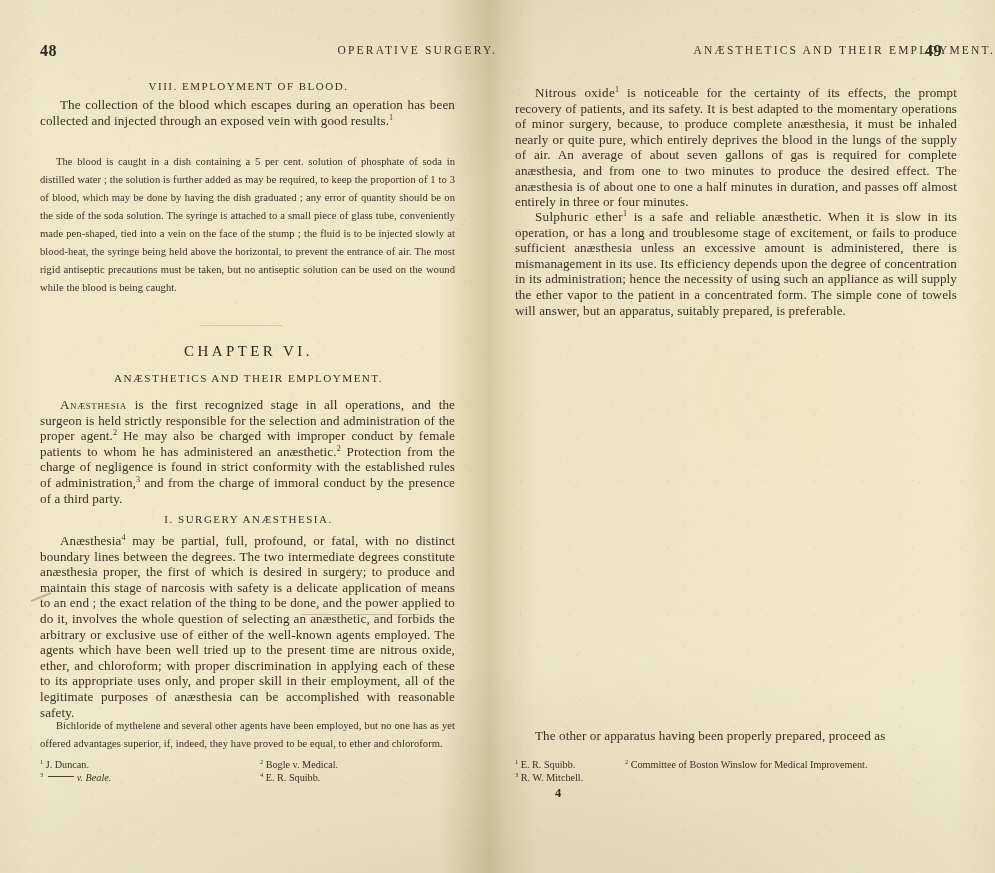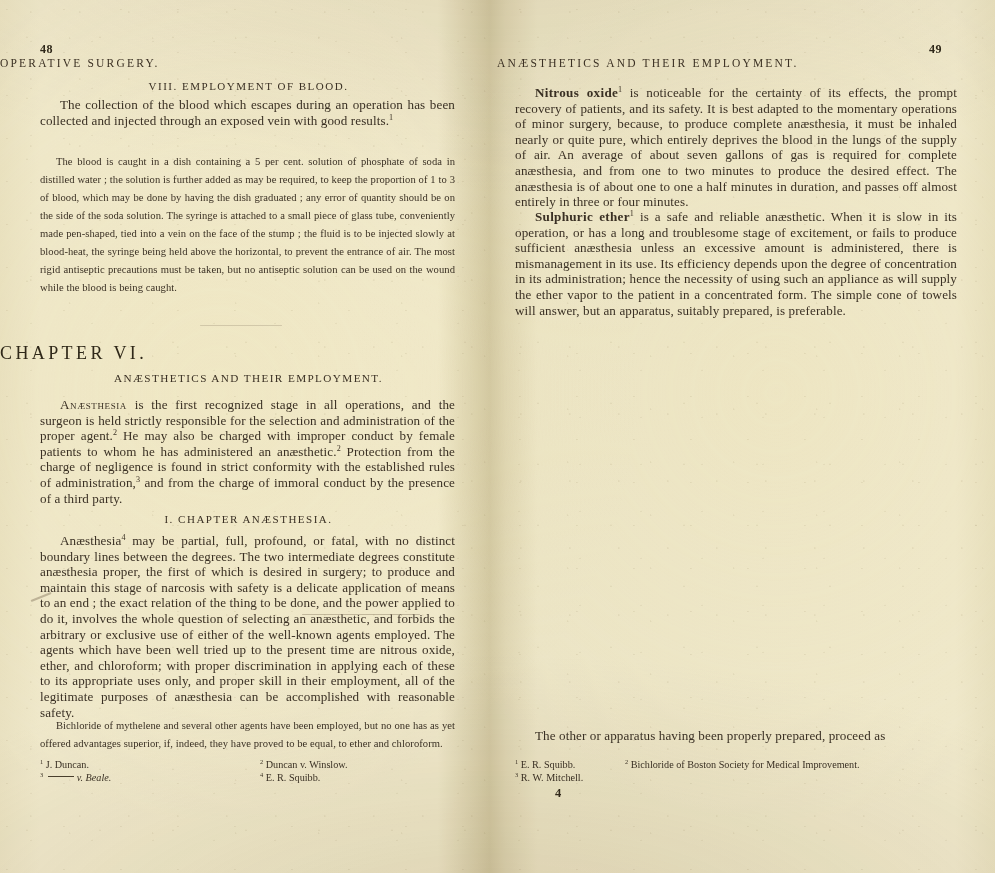--- a/index.html
+++ b/index.html
@@ -49,56 +49,56 @@
       radial-gradient(circle at 51% 88%, rgba(120,100,60,.28) 0 .6px, transparent 1px);
     background-size:57px 43px, 73px 61px, 49px 67px, 83px 53px, 61px 47px;
   }
 
   .page{position:relative;height:100%;}
   #page-left{width:497px;}
   #page-right{width:498px;}
 
   
   .runhead{
-    position:absolute;top:57px;left:0;right:0;height:18px;
+    position:absolute;top:44px;left:0;right:0;height:18px;
     font-size:11.5px;letter-spacing:2.2px;color:#3c3124;
-    text-align:left;white-space:nowrap;
+    text-align:right;white-space:nowrap;
   }
   .folio{
-    position:absolute;top:42px;font-size:12px;font-weight:bold;color:#2e2719;
+    position:absolute;top:42px;font-size:16px;font-weight:bold;color:#2e2719;
     letter-spacing:.5px;
   }
   #folio-left{left:40px;}
   #folio-right{right:53px;}
 
   
   .col{
     position:absolute;color:#3a3024;
     text-align:justify;
     -webkit-hyphens:none;hyphens:none;
   }
   .body-text{font-size:13.1px;line-height:15.6px;letter-spacing:.1px;}
   .small-text{font-size:10.6px;line-height:18px;letter-spacing:.05px;}
 
   .indent{text-indent:20px;}
   .indent-sm{text-indent:16px;}
 
   .sc{font-variant:small-caps;letter-spacing:.6px;}
-  .bold{font-weight:bold;letter-spacing:.3px;}
+  .bold{font-weight:normal;letter-spacing:.3px;}
   .it{font-style:italic;margin-top:15px;}
   sup{font-size:.62em;vertical-align:super;line-height:0;}
 
   
   .sect-head{
     position:absolute;text-align:center;width:100%;
     font-size:11px;letter-spacing:1.5px;color:#3a3024;
   }
   .chapter-title{
-    position:absolute;text-align:left;width:100%;
-    font-size:18px;letter-spacing:3.4px;color:#2f2819;
+    position:absolute;text-align:center;width:100%;
+    font-size:15px;letter-spacing:3.4px;color:#2f2819;
   }
   .chapter-sub{
     position:absolute;text-align:center;width:100%;
     font-size:11.2px;letter-spacing:1.4px;color:#3a3024;
   }
   .footnotes{position:absolute;font-size:10.2px;line-height:13px;color:#3a3024;}
   .fn-grid{display:flex;}
   .fn-col{}
   .fn-line{white-space:nowrap;}
   .fn-dash{display:inline-block;width:26px;border-bottom:1.6px solid #4a402e;
@@ -131,21 +131,21 @@
 
     <div class="col small-text indent-sm" style="left:40px;top:153px;width:415px;">The blood is caught in a dish containing a 5 per cent. solution of phosphate of soda in distilled water ; the solution is further added as may be required, to keep the proportion of 1 to 3 of blood, which may be done by having the dish graduated ; any error of quantity should be on the side of the soda solution. The syringe is attached to a small piece of glass tube, conveniently made pen-shaped, tied into a vein on the face of the stump ; the fluid is to be injected slowly at blood-heat, the syringe being held above the horizontal, to prevent the entrance of air. The most rigid antiseptic precautions must be taken, but no antiseptic solution can be used on the wound while the blood is being caught.</div>
 
     <div class="chapter-title" style="top:343px;">CHAPTER VI.</div>
     <div class="chapter-sub" style="top:372px;">ANÆSTHETICS AND THEIR EMPLOYMENT.</div>
 
     <div class="col body-text indent" style="left:40px;top:397px;width:415px;">
       <span class="sc">Anæsthesia</span><span> is the first recognized stage in all operations, and the surgeon is held strictly responsible for the selection and administration of the proper agent.</span><sup>2</sup><span>  He may also be charged with improper conduct by female patients to whom he has administered an anæsthetic.</span><sup>2</sup><span>  Protection from the charge of negligence is found in strict conformity with the established rules of administration,</span><sup>3</sup><span> and from the charge of immoral conduct by the presence of a third party.</span>
     </div>
 
-    <div class="sect-head" style="top:513px;left:0;">I. CHAPTER ANÆSTHESIA.</div>
+    <div class="sect-head" style="top:513px;left:0;">I. SURGERY ANÆSTHESIA.</div>
 
     <div class="col body-text indent" style="left:40px;top:533px;width:415px;">
       <span>Anæsthesia</span><sup>4</sup><span> may be partial, full, profound, or fatal, with no distinct boundary lines between the degrees.  The two intermediate degrees constitute anæsthesia proper, the first of which is desired in surgery; to produce and maintain this stage of narcosis with safety is a delicate application of means to an end ; the exact relation of the thing to be done, and the power applied to do it, involves the whole question of selecting an anæsthetic, and forbids the arbitrary or exclusive use of either of the well-known agents employed.  The agents which have been well tried up to the present time are nitrous oxide, ether, and chloroform; with proper discrimination in applying each of these to its appropriate uses only, and proper skill in their employment, all of the legitimate purposes of anæsthesia can be accomplished with reasonable safety.</span>
     </div>
 
     <div class="col small-text indent-sm" style="left:40px;top:717px;width:415px;">Bichloride of mythelene and several other agents have been employed, but no one has as yet offered advantages superior, if, indeed, they have proved to be equal, to ether and chloroform.</div>
 
     <div class="pencil" style="left:302px;top:614px;width:118px;"></div>
     <div class="pencil-mark" style="left:30px;top:596px;width:22px;transform:rotate(-22deg);"></div>
     <div class="pencil" style="left:200px;top:325px;width:82px;height:1.2px;opacity:.35;"></div>
@@ -158,21 +158,21 @@
             <span>J. Duncan.</span>
           </div>
           <div class="fn-line">
             <sup>3</sup>
             <span class="fn-dash"></span><span class="it">v. Beale.</span>
           </div>
         </div>
         <div class="fn-col">
           <div class="fn-line">
             <sup>2</sup>
-            <span>Duncan v. Winslow.</span>
+            <span>Bogle v. Medical.</span>
           </div>
           <div class="fn-line">
             <sup>4</sup>
             <span>E. R. Squibb.</span>
           </div>
         </div>
       </div>
     </div>
   </div>
 
@@ -199,21 +199,21 @@
             <span>E. R. Squibb.</span>
           </div>
           <div class="fn-line">
             <sup>3</sup>
             <span>R. W. Mitchell.</span>
           </div>
         </div>
         <div class="fn-col">
           <div class="fn-line">
             <sup>2</sup>
-            <span>Bichloride of Boston Society for Medical Improvement.</span>
+            <span>Committee of Boston Winslow for Medical Improvement.</span>
           </div>
         </div>
       </div>
     </div>
 
     <div class="signature" style="left:58px;top:786px;">4</div>
   </div>
 
   <div id="grain"></div>
   <div id="speckle"></div>

